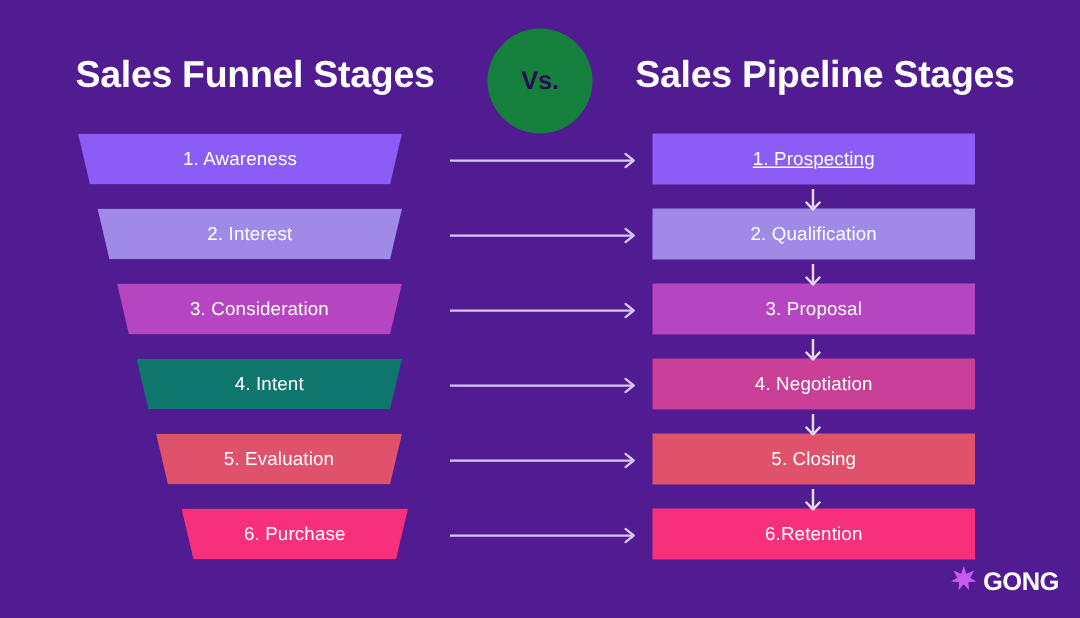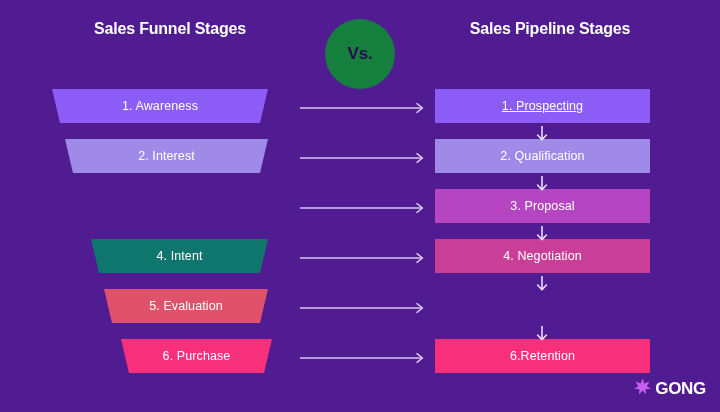--- a/index.html
+++ b/index.html
@@ -14,22 +14,22 @@
     position: relative;
     width: 720px;
     height: 412px;
     background: #511b91;
     overflow: hidden;
   }
 
   
   .heading {
     position: absolute;
-    top: 20px;
-    font-size: 16px;
+    top: 36px;
+    font-size: 25px;
     font-weight: bold;
     color: #ffffff;
     letter-spacing: -0.2px;
     white-space: nowrap;
     text-align: center;
   }
   #heading-funnel { left: 0; width: 340px; }
   #heading-pipeline { left: 380px; width: 340px; }
 
   
@@ -125,20 +125,23 @@
     <span class="vs-text">Vs.</span>
   </div>
 
   <div id="funnel">
       <div class="funnel-stage" style="left: 52px; top: 89px; width: 216px; background: rgb(139, 92, 246); clip-path: polygon(0% 0%, 100% 0%, 96.3% 100%, 3.7% 100%);">
         <span>1. Awareness</span>
       </div>
       <div class="funnel-stage" style="left: 65px; top: 139px; width: 203px; background: rgb(159, 138, 232); clip-path: polygon(0% 0%, 100% 0%, 96.06% 100%, 3.94% 100%);">
         <span>2. Interest</span>
       </div>
+      <div class="funnel-stage" style="left: 78px; top: 189px; width: 190px; background: rgb(181, 69, 192); clip-path: polygon(0% 0%, 100% 0%, 95.79% 100%, 4.21% 100%);">
+        <span>3. Consideration</span>
+      </div>
       <div class="funnel-stage" style="left: 91px; top: 239px; width: 177px; background: #0f766e; clip-path: polygon(0% 0%, 100% 0%, 95.48% 100%, 4.52% 100%);">
         <span>4. Intent</span>
       </div>
       <div class="funnel-stage" style="left: 104px; top: 289px; width: 164px; background: rgb(224, 82, 107); clip-path: polygon(0% 0%, 100% 0%, 95.12% 100%, 4.88% 100%);">
         <span>5. Evaluation</span>
       </div>
       <div class="funnel-stage" style="left: 121px; top: 339px; width: 151px; background: rgb(248, 48, 124); clip-path: polygon(0% 0%, 100% 0%, 94.7% 100%, 5.3% 100%);">
         <span>6. Purchase</span>
       </div>
     </div>
@@ -175,20 +178,23 @@
         <span>1. Prospecting</span>
       </div>
       <div class="pipe-stage" style="top: 139px; background: rgb(159, 138, 232);">
         <span>2. Qualification</span>
       </div>
       <div class="pipe-stage" style="top: 189px; background: rgb(181, 69, 192);">
         <span>3. Proposal</span>
       </div>
       <div class="pipe-stage" style="top: 239px; background: rgb(201, 63, 151);">
         <span>4. Negotiation</span>
+      </div>
+      <div class="pipe-stage" style="top: 289px; background: rgb(224, 82, 107);">
+        <span>5. Closing</span>
       </div>
       <div class="pipe-stage" style="top: 339px; background: rgb(248, 48, 124);">
         <span>6.Retention</span>
       </div>
       <div class="pipe-arrow" style="top: 126px;"><svg width="14" height="16" viewBox="0 0 14 16">
           <line x1="7" y1="0" x2="7" y2="12" stroke="#e9ddfb" stroke-width="1.6"></line>
           <path d="M2.6 9 L7 13.6 L11.4 9" fill="none" stroke="#e9ddfb" stroke-width="1.6" stroke-linecap="round" stroke-linejoin="round"></path>
         </svg></div>
       <div class="pipe-arrow" style="top: 176px;"><svg width="14" height="16" viewBox="0 0 14 16">
           <line x1="7" y1="0" x2="7" y2="12" stroke="#e9ddfb" stroke-width="1.6"></line>

